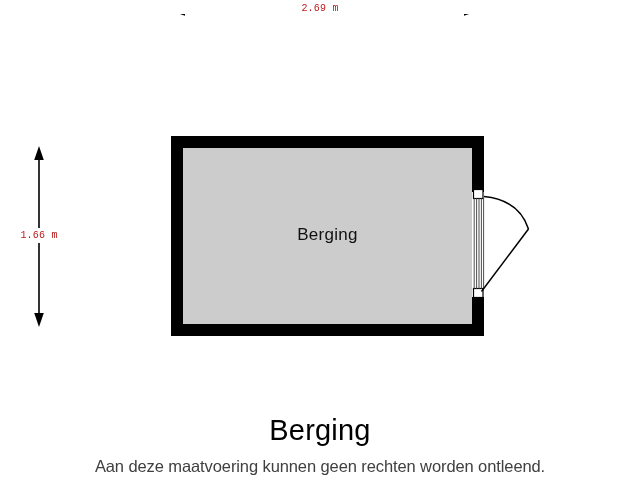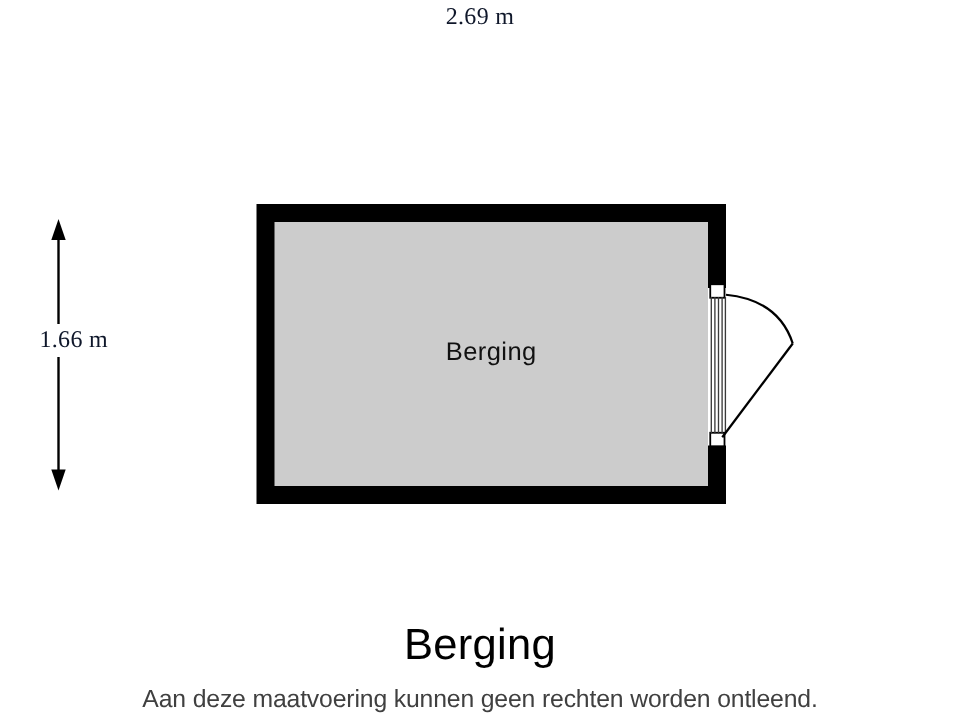--- a/index.html
+++ b/index.html
@@ -25,42 +25,42 @@
   }
   .svg-layer {
     position: absolute;
     left: 0;
     top: 0;
     width: 640px;
     height: 480px;
   }
   .dim-label {
     position: absolute;
-    font-size: 16px;
-    font-family: Liberation Serif, serif;
-    color: #0f172a;
+    font-size: 10px;
+    font-family: Liberation Mono, monospace;
+    color: #b91c1c;
     white-space: nowrap;
     letter-spacing: 0.2px;
   }
   #dim-width-label {
     left: 0;
     top: 3px;
     width: 640px;
     text-align: center;
     background: #ffffff;
   }
   #dim-width-label span {
     background: #ffffff;
     padding: 0 9px;
   }
   #dim-height-label {
     left: 6px;
-    top: 216px;
+    top: 228px;
     width: 66px;
-    text-align: right;
+    text-align: center;
     background: #ffffff;
     padding: 2px 0;
   }
   #room-label {
     position: absolute;
     left: 171px;
     top: 225px;
     width: 313px;
     text-align: center;
     font-size: 17px;

